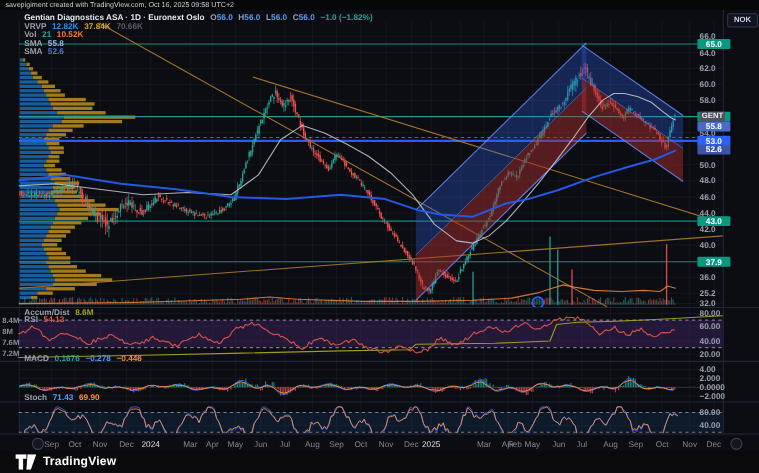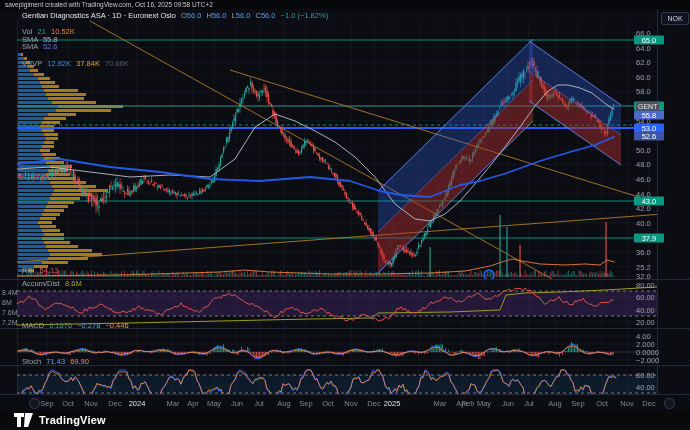--- a/index.html
+++ b/index.html
@@ -1,21 +1,21 @@
 <!DOCTYPE html>
 <html><head>
 <meta charset="utf-8">
 <style>
   html,body{margin:0;padding:0;background:#000;}
   #app{position:relative;width:690px;height:430px;background:#0b0d12;overflow:hidden;
        font-family:"Liberation Sans", sans-serif; -webkit-font-smoothing:antialiased;}
   .abs{position:absolute;}
   #topbar{left:0;top:0;width:690px;height:9px;background:#060708;color:#c9ccd4;
           font-size:6.5px;line-height:9px;padding-left:5px;white-space:nowrap;}
-  #chartwrap{left:0;top:9px;width:668px;height:385px;}
+  #chartwrap{left:0;top:9px;width:668px;height:385px;font-weight:bold;}
   #plot{position:absolute;left:0;top:0;}
   .legend{position:absolute;left:22px;white-space:nowrap;font-size:7.5px;line-height:7.5px;color:#9aa0ac;}
   .sym{color:#e4e7ec;}
   .lv{margin-left:3px;}
   .rt-axis{position:absolute;left:634px;top:0;width:32px;height:385px;}
   .tick{position:absolute;left:2px;font-size:7.5px;color:#9aa0ac;transform:translateY(-50%);}
   .ltick{position:absolute;left:2px;font-size:7px;color:#8b919c;transform:translateY(-50%);}
   .plabel{position:absolute;left:0;width:30px;height:9px;font-size:7.5px;color:#fff;
           text-align:center;line-height:9px;border-radius:1px;transform:translateY(-50%);}
   .ptag{position:absolute;height:9px;font-size:7px;color:#e8eaed;background:#50535e;
@@ -1854,41 +1854,41 @@
       </svg>
 
     <div class="legend" style="top:3px;">
       <span class="sym">Gentian Diagnostics ASA · 1D · Euronext Oslo</span>
       <span class="lv">O</span><span style="color:#5b9cf6">56.0</span>
       <span class="lv">H</span><span style="color:#5b9cf6">56.0</span>
       <span class="lv">L</span><span style="color:#5b9cf6">56.0</span>
       <span class="lv">C</span><span style="color:#5b9cf6">56.0</span>
       <span class="lv" style="color:#26a69a">−1.0 (−1.82%)</span>
     </div>
-    <div class="legend" style="top:11px;margin-top:40px;">
+    <div class="legend" style="top:11px;">
       <span>VRVP</span>
       <span class="lv" style="color:#2f8fe0">12.82K</span>
       <span class="lv" style="color:#d8a71f">37.84K</span>
       <span class="lv" style="color:#565b66">70.66K</span>
     </div>
     <div class="legend" style="top:19px;">
       <span>Vol</span>
       <span class="lv" style="color:#26a69a">21</span>
       <span class="lv" style="color:#e8803c">10.52K</span>
     </div>
     <div class="legend" style="top:27px;">
       <span>SMA</span>
       <span class="lv" style="color:#9db4e8">55.8</span>
     </div>
     <div class="legend" style="top:34px;">
       <span>SMA</span>
       <span class="lv" style="color:#4f74d6">52.6</span>
     </div>
 
-    <div class="legend" style="top:258px;text-align:right;">
+    <div class="legend" style="top:278px;text-align:right;">
       <span>RSI</span>
       <span class="lv" style="color:#e0564a">54.13</span>
     </div>
     <div class="legend" style="top:271px;">
       <span>Accum/Dist</span>
       <span class="lv" style="color:#a3a31f">8.6M</span>
     </div>
     <div class="legend" style="top:313px;">
       <span>MACD</span>
       <span class="lv" style="color:#26a69a">0.1676</span>

